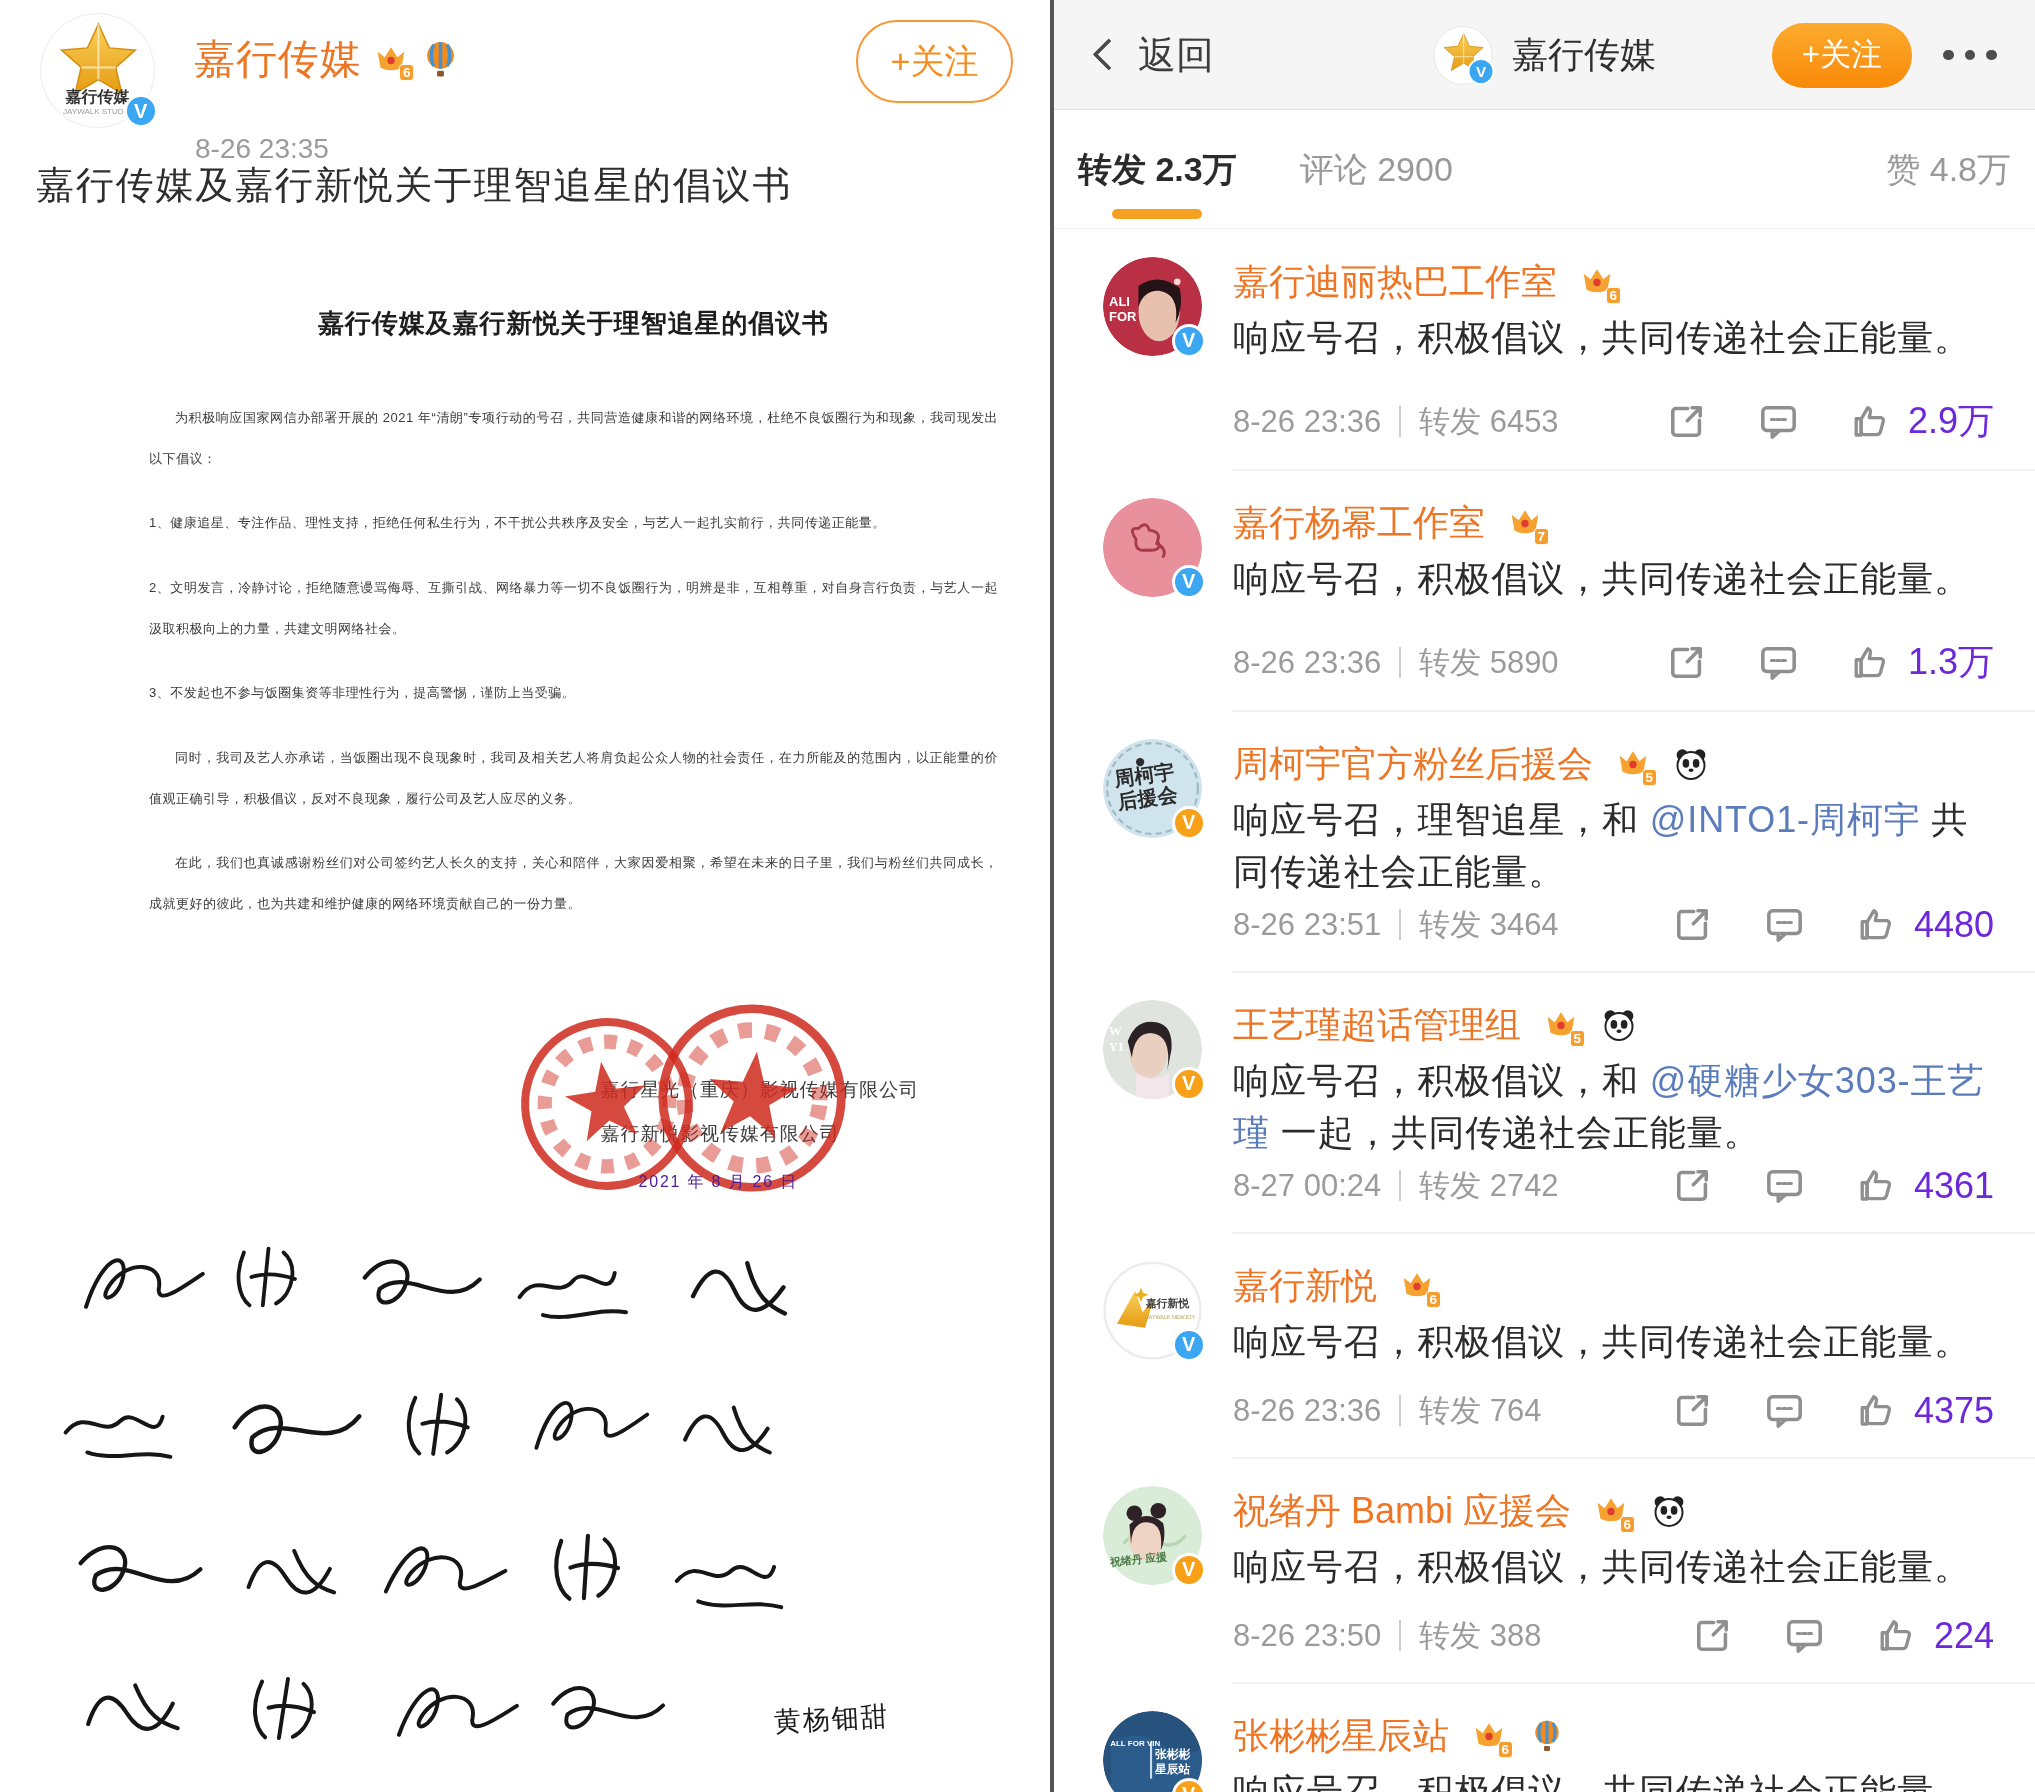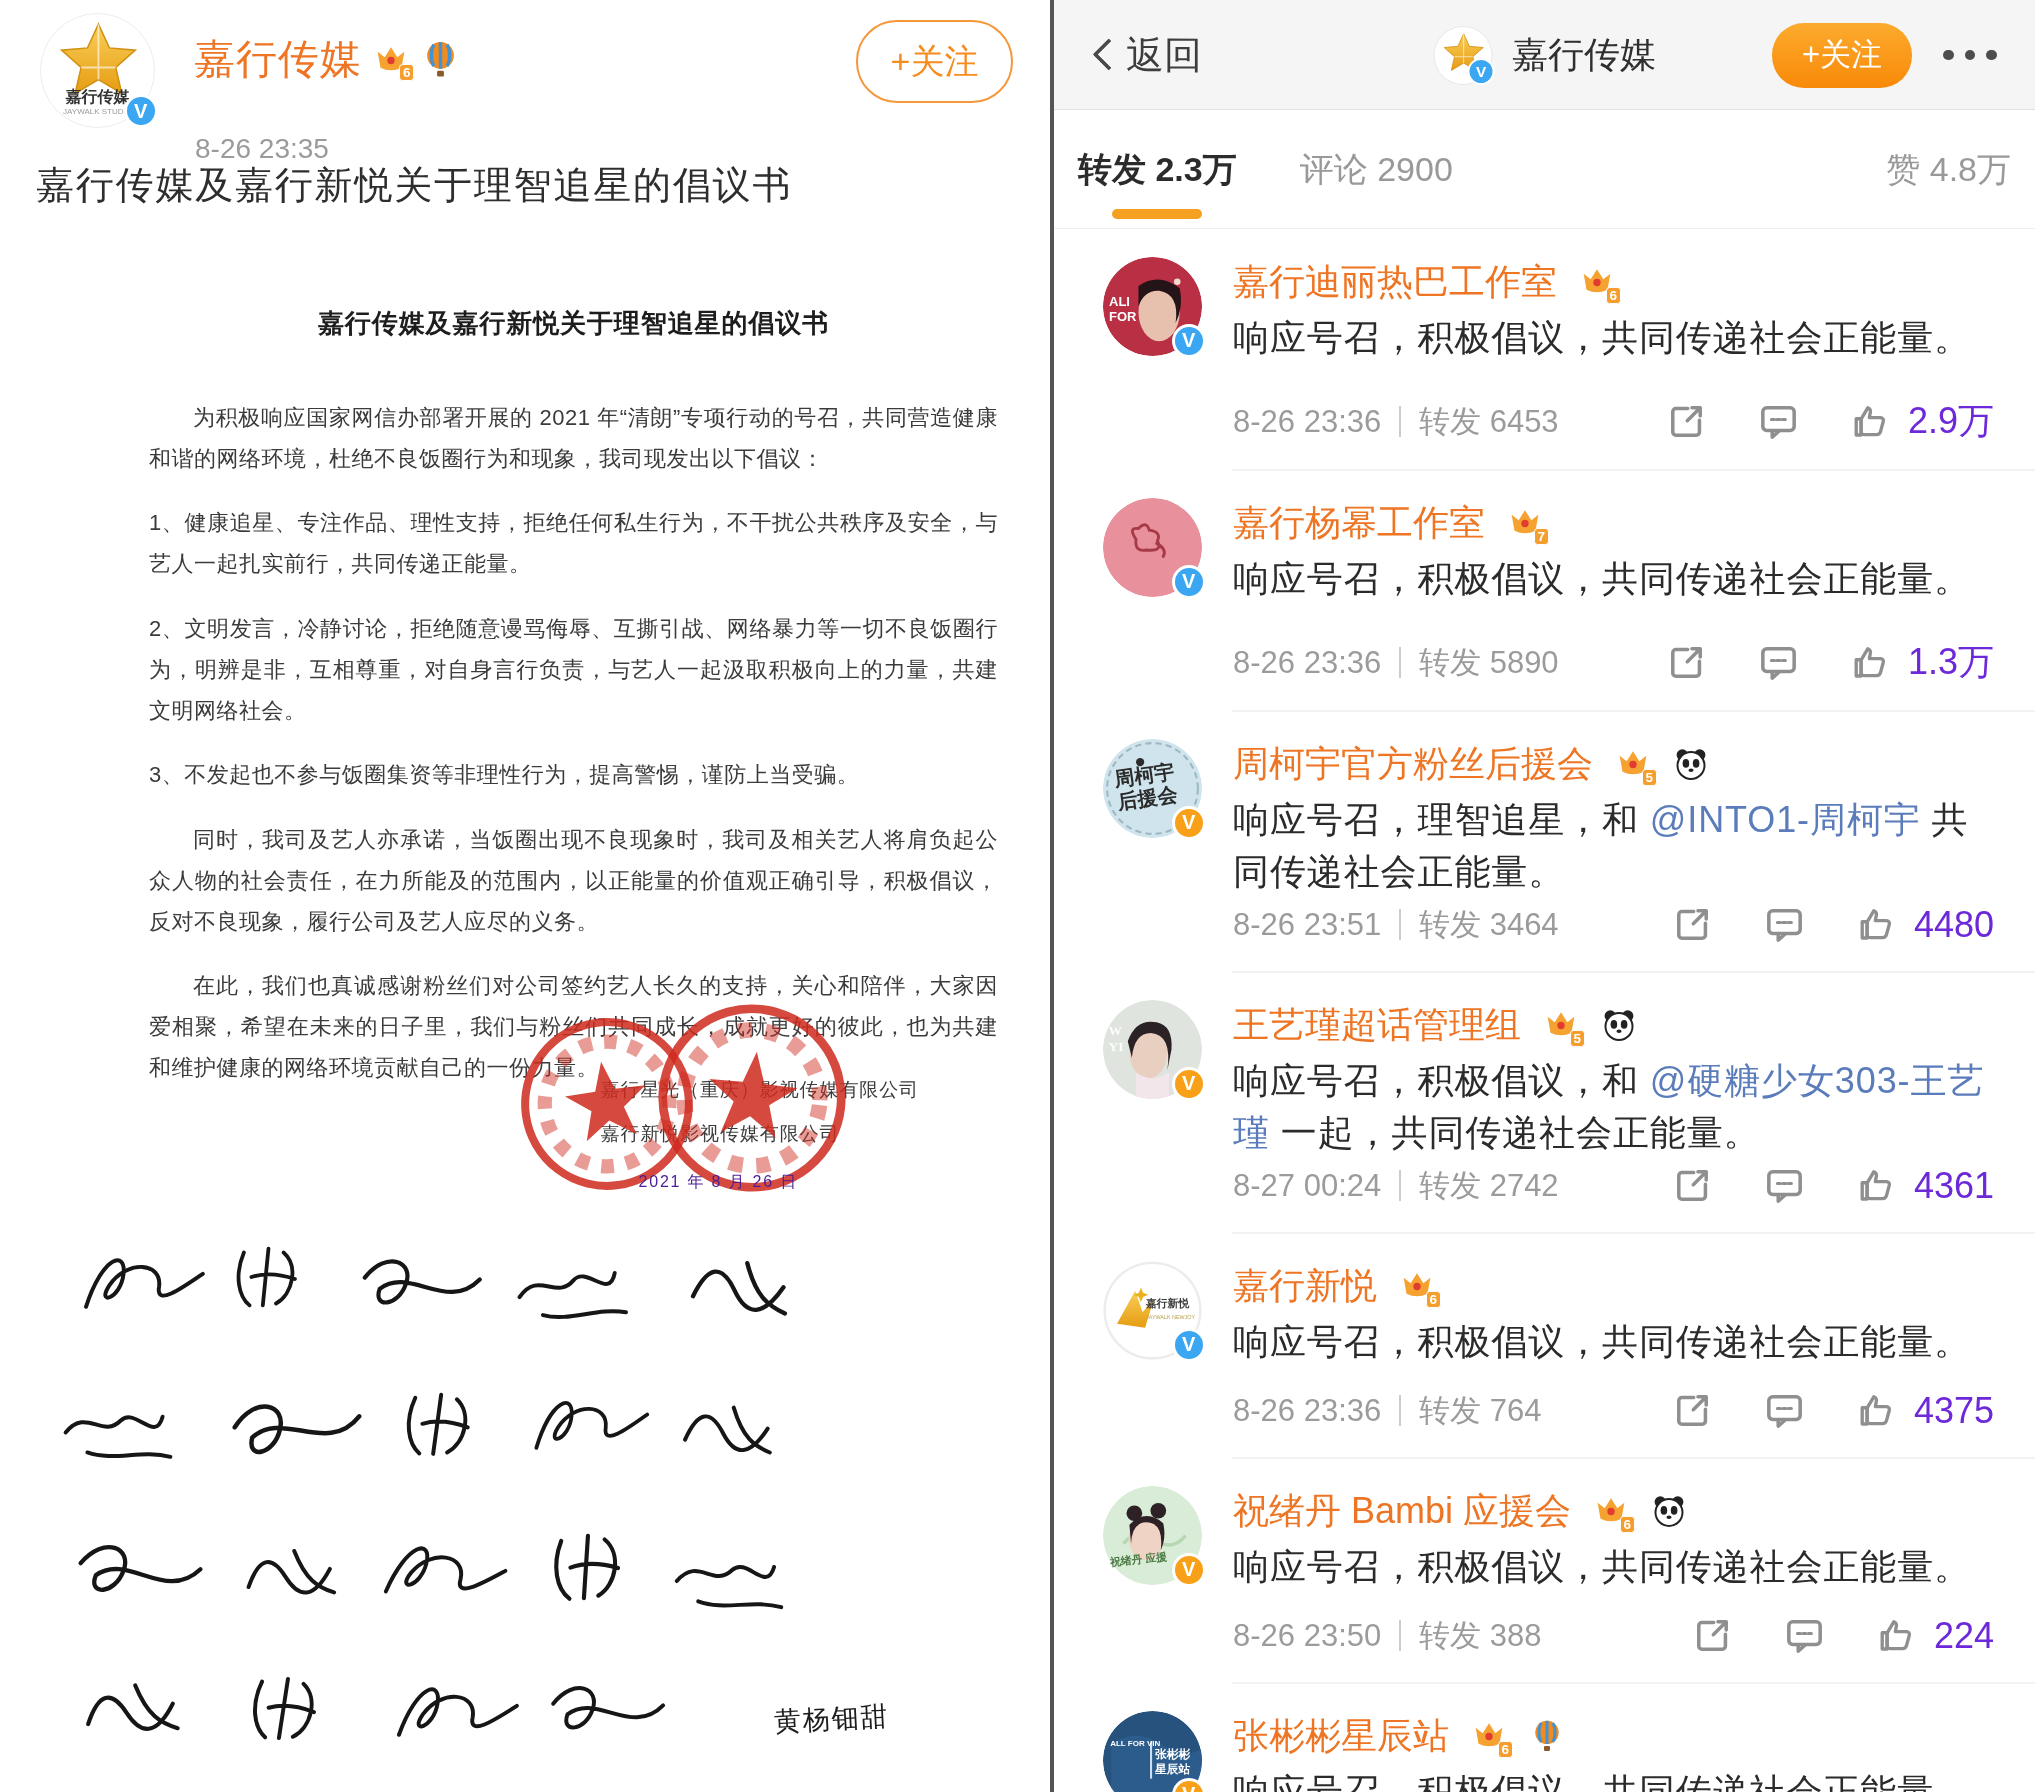--- a/index.html
+++ b/index.html
@@ -30,41 +30,41 @@
   .lp-time{position:absolute;left:195px;top:133px;font-size:28px;color:#9b9b9b;}
   .follow-outline{position:absolute;left:856px;top:20px;width:157px;height:83px;background:#fff;
     border:2.7px solid #f6973a;border-radius:41px;color:#f78c1e;font-size:34px;
     font-family:"Liberation Sans",sans-serif;display:flex;align-items:center;justify-content:center;}
   .post-title{position:absolute;left:36px;top:160px;width:990px;margin:0;font-size:38px;
     font-weight:400;color:#2e2e2e;letter-spacing:1.8px;}
 
   .letter{position:absolute;left:0;top:243px;width:1050px;padding:63px 52px 0 149px;color:#3b3b3b;}
   .letter-heading{text-align:center;font-weight:bold;font-size:26px;color:#1d1d1d;
     margin-bottom:56px;letter-spacing:0.9px;}
-  .letter p{margin:0 0 23.4px 0;font-size:22px;line-height:41px;letter-spacing:0.5px;text-align:justify;}
+  .letter p{margin:0 0 23.4px 0;font-size:13px;line-height:41px;letter-spacing:0.5px;text-align:justify;}
   .letter p.ind{text-indent:2em;}
 
   .company-block{position:absolute;top:1068px;right:131px;text-align:left;font-size:19px;
     line-height:44px;color:#3b3b3b;letter-spacing:0.9px;}
   .letter-date{position:absolute;top:1172px;right:252px;font-size:16px;color:#4c1d95;letter-spacing:1.8px;}
   .seal{position:absolute;opacity:0.85;}
   .seal svg{width:100%;height:100%;}
   .seal-a{left:518px;top:1015px;width:178px;height:178px;transform:rotate(-8deg);}
   .seal-b{left:655px;top:1001px;width:194px;height:194px;transform:rotate(6deg);}
 
   .signatures{position:absolute;left:54px;top:1230px;width:936px;height:563px;}
   .signatures svg{width:100%;height:100%;}
   .sig-name{position:absolute;left:774px;top:1701px;font-size:27px;color:#1c1c1c;
     transform:rotate(-3deg);letter-spacing:1.8px;}
 
   
   .right-panel{position:absolute;left:1054px;top:0;width:981px;height:1792px;background:#fff;}
   .rp-header{position:absolute;left:0;top:0;width:100%;height:110px;background:#f5f5f6;
     border-bottom:1.8px solid #e0e0e0;}
-  .back{position:absolute;left:43px;top:0;height:110px;display:flex;align-items:center;gap:2px;
+  .back{position:absolute;left:43px;top:0;height:110px;display:flex;align-items:center;gap:14px;
     color:#3d3d3d;font-size:38px;}
   .chev{width:23.4px;height:23.4px;border-left:4.5px solid #4a4a4a;border-bottom:4.5px solid #4a4a4a;
     transform:rotate(45deg);margin-right:3.6px;border-radius:1.8px;}
   .rp-center{position:absolute;left:50%;top:0;height:110px;transform:translateX(-50%);
     display:flex;align-items:center;gap:20px;}
   .rp-center .sm-avatar{position:relative;width:59px;height:59px;border-radius:50%;background:#fff;
     border:0.9px solid #e8e8e8;}
   .rp-center .sm-avatar svg{width:100%;height:100%;border-radius:50%;}
   .rp-center .rp-author{font-size:36px;color:#2f2f2f;}
   .rp-right{position:absolute;right:38px;top:0;height:110px;display:flex;align-items:center;gap:31px;}

